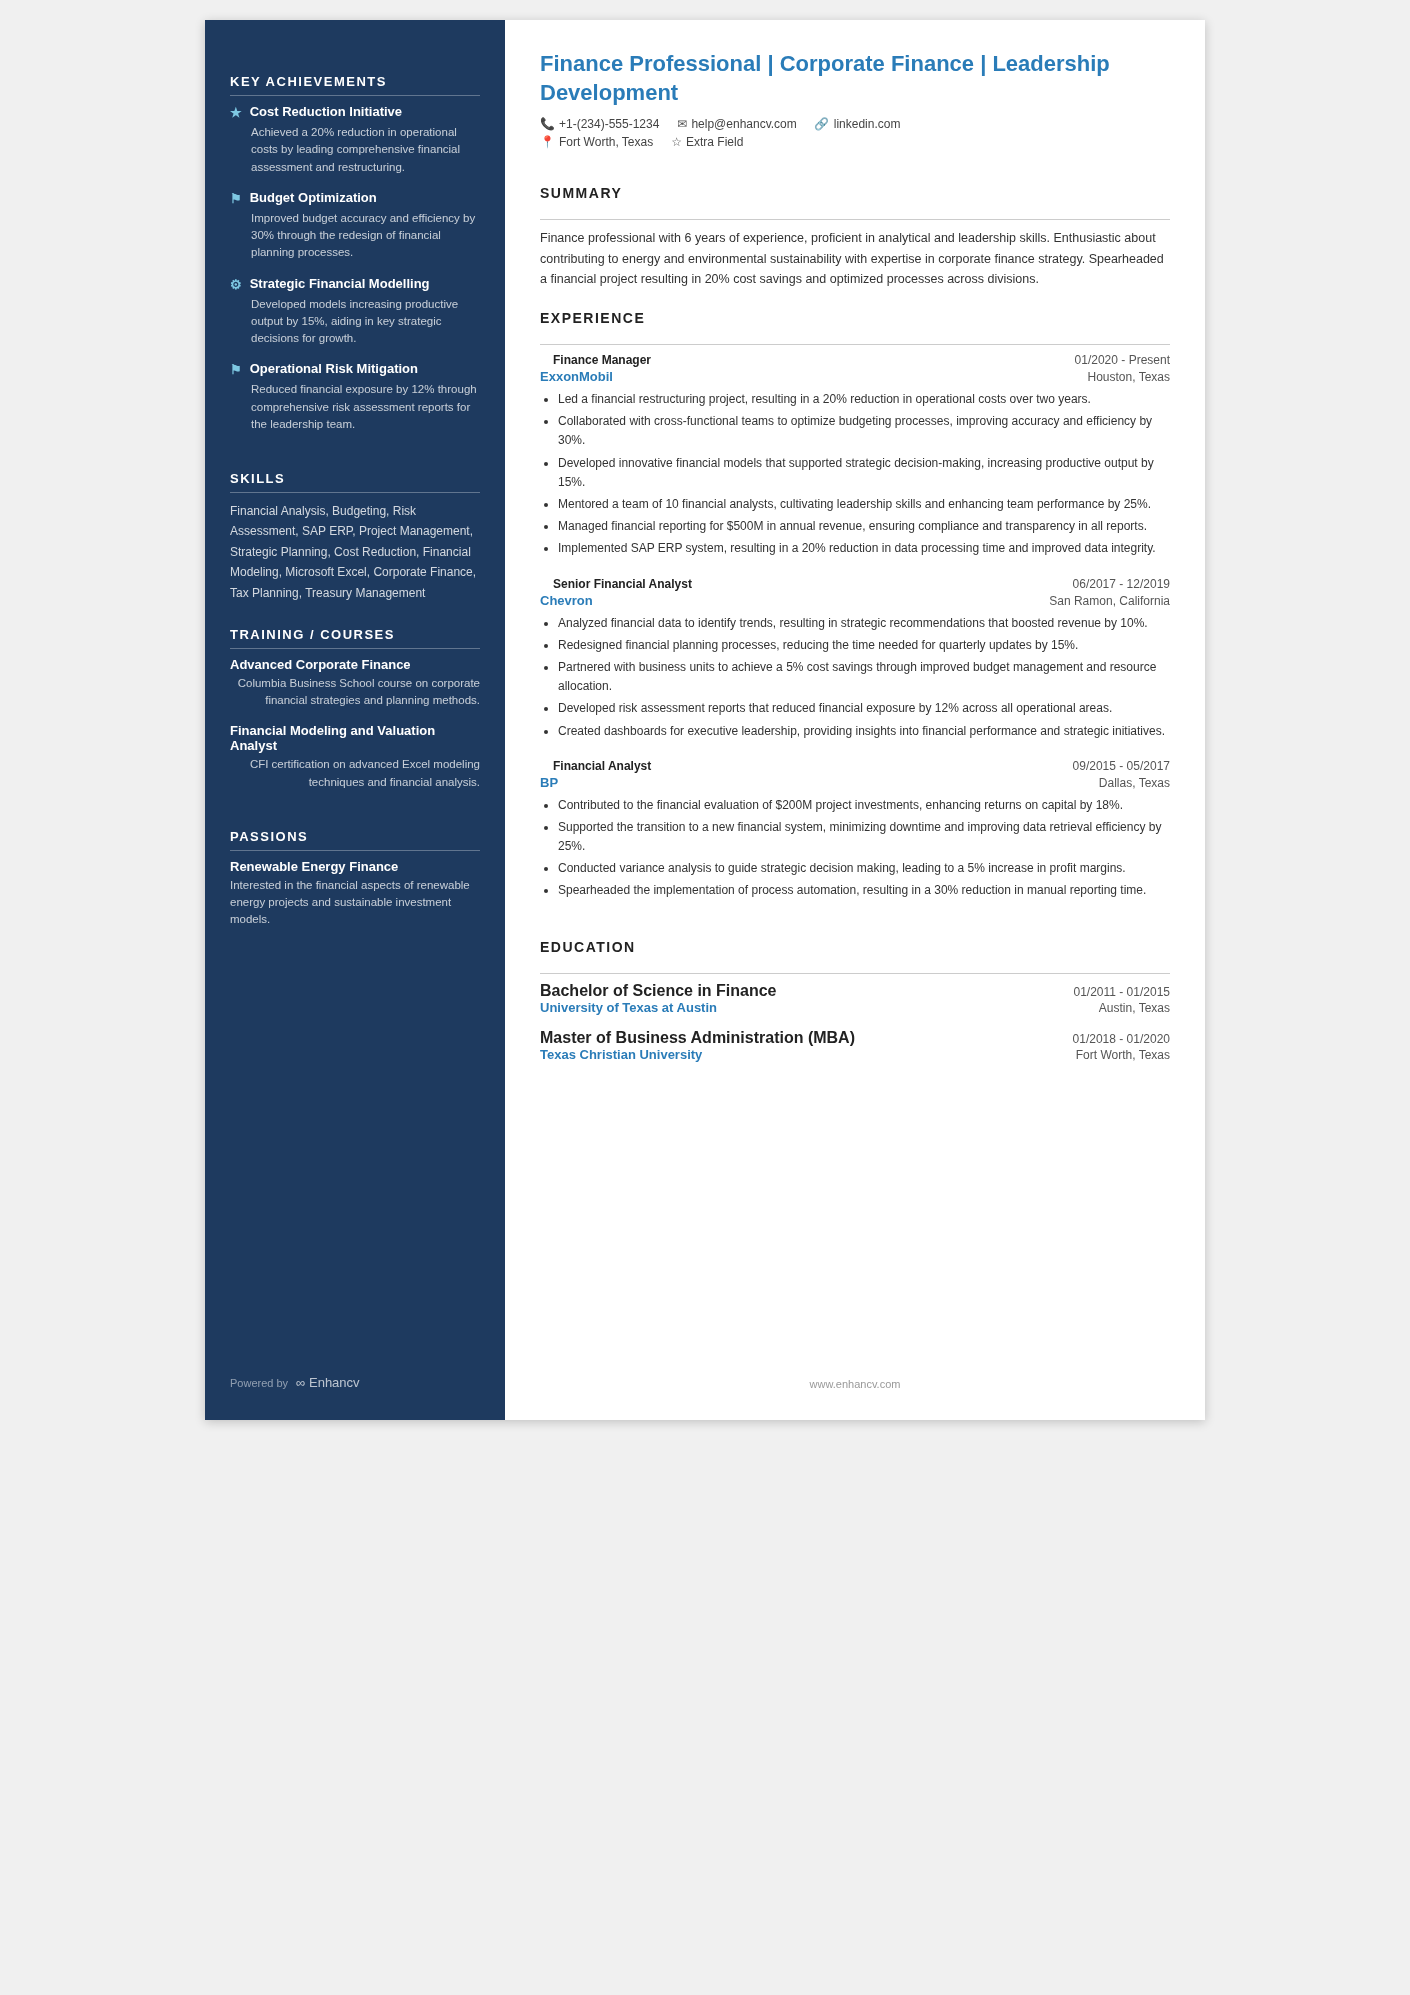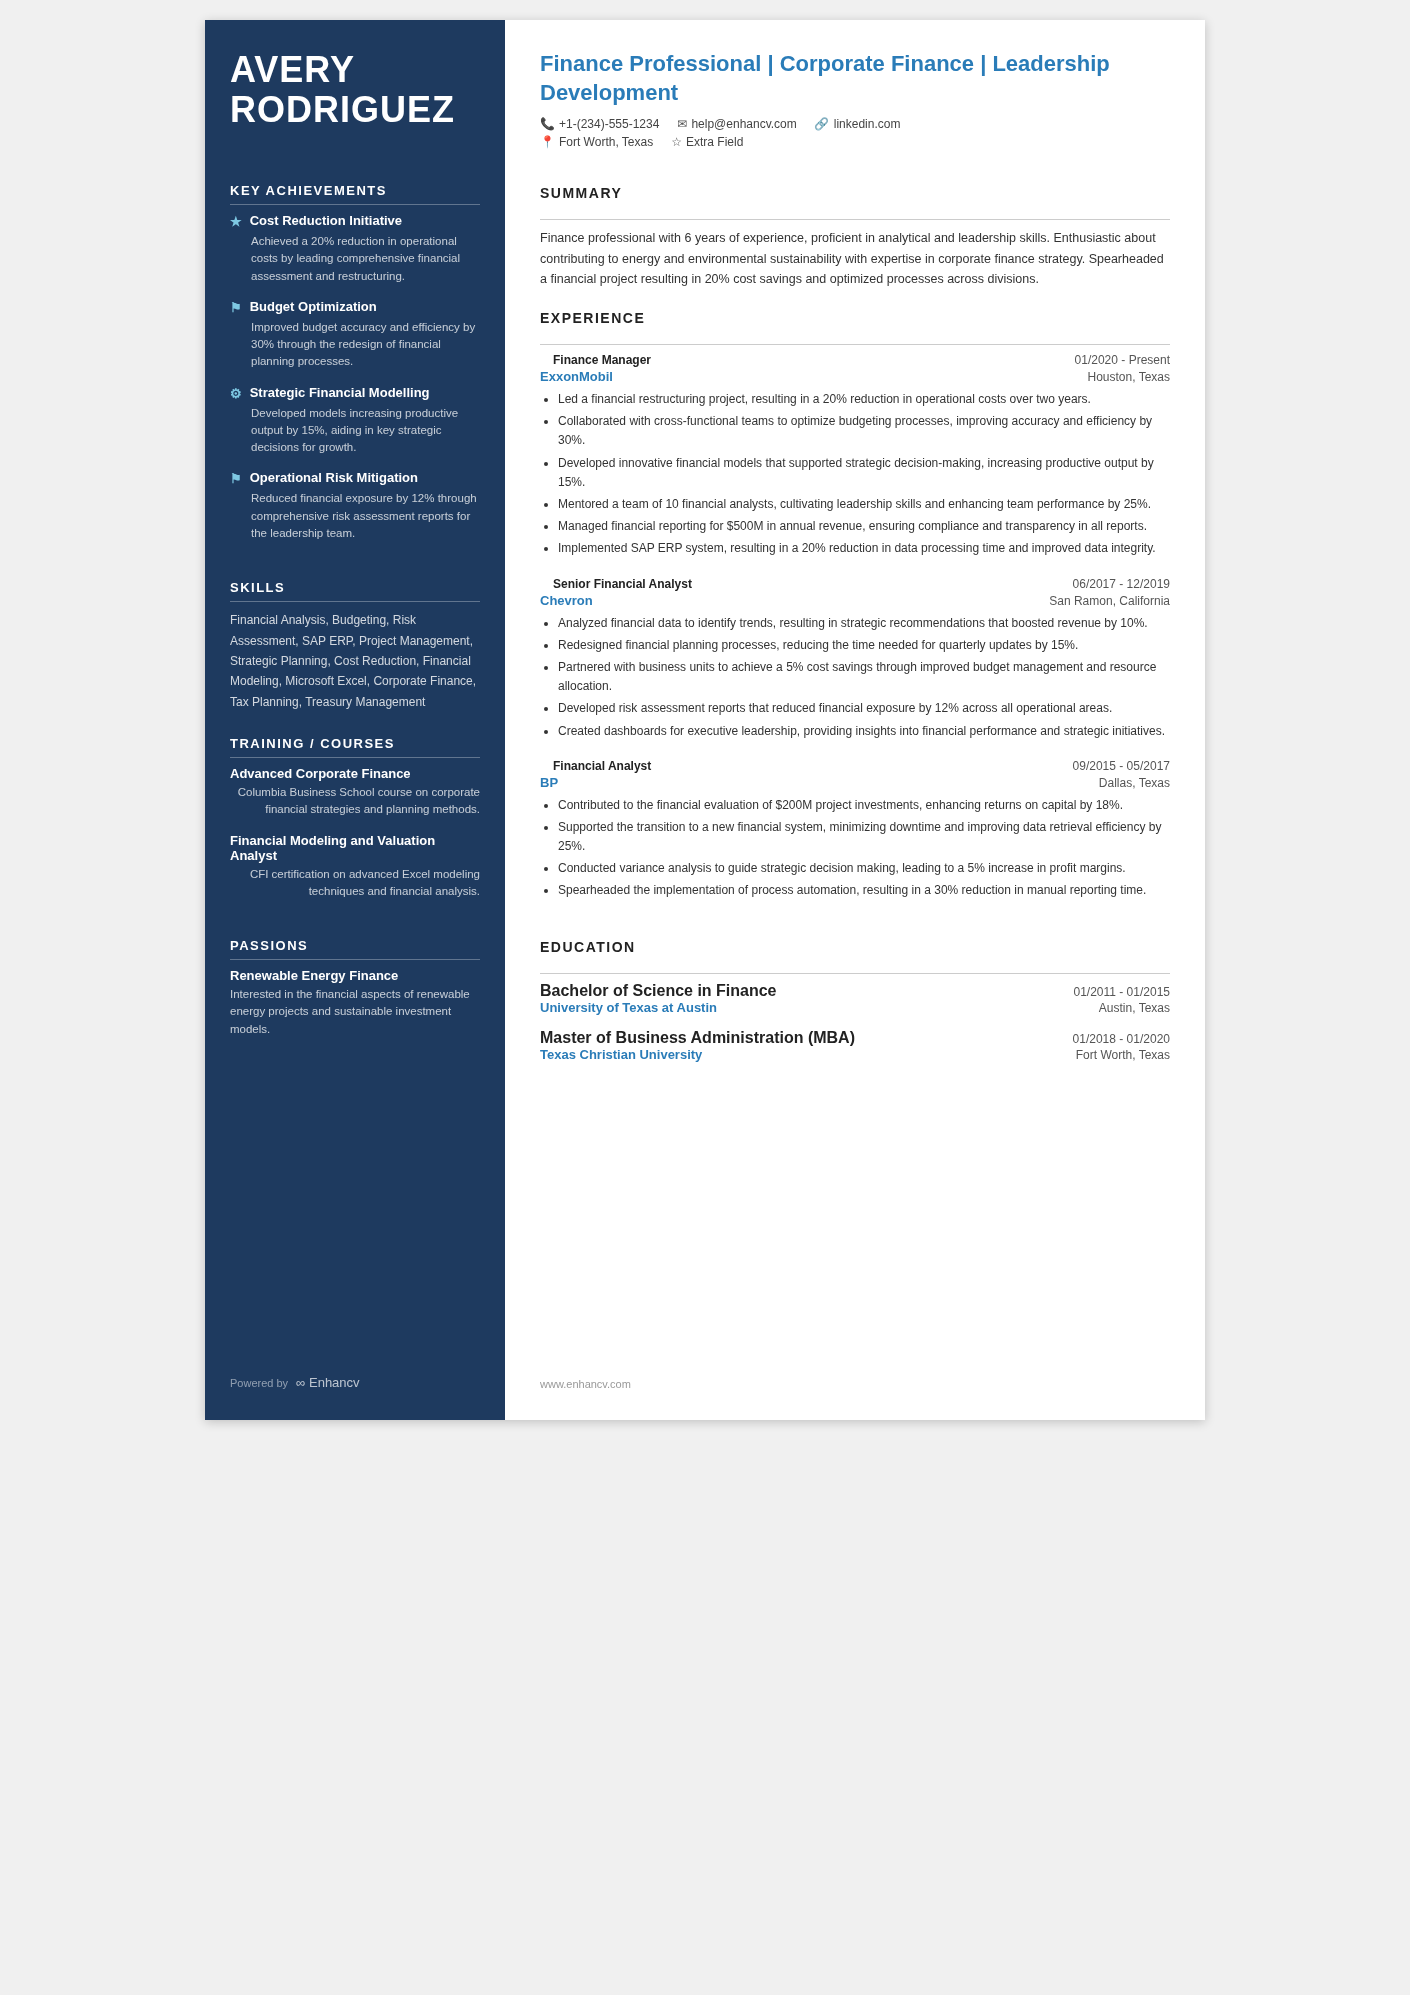--- a/index.html
+++ b/index.html
@@ -245,35 +245,31 @@
       color: #2a7cb8;
       text-align: right;
     }
     .edu-location {
       font-size: 12px;
       color: #555;
     }
     .main-footer {
       margin-top: auto;
       padding-top: 20px;
-      text-align: left;
+      text-align: center;
       font-size: 11px;
       color: #999;
     }
   </style>
 </head>
 <body>
 
 <div class="resume">
 
   <div class="sidebar">
-    <div class="sidebar-name">
-      <span>AVERY</span><br>
-      <span>RODRIGUEZ</span>
-    </div>
 
     <div class="sidebar-section-title">KEY ACHIEVEMENTS</div>
 
     <div id="achievements-list">
         <div class="achievement-item">
     <div class="achievement-title">
       <span class="achievement-icon">★</span>
       <span>Cost Reduction Initiative</span>
     </div>
     <div class="achievement-desc">Achieved a 20% reduction in operational costs by leading comprehensive financial assessment and restructuring.</div>

